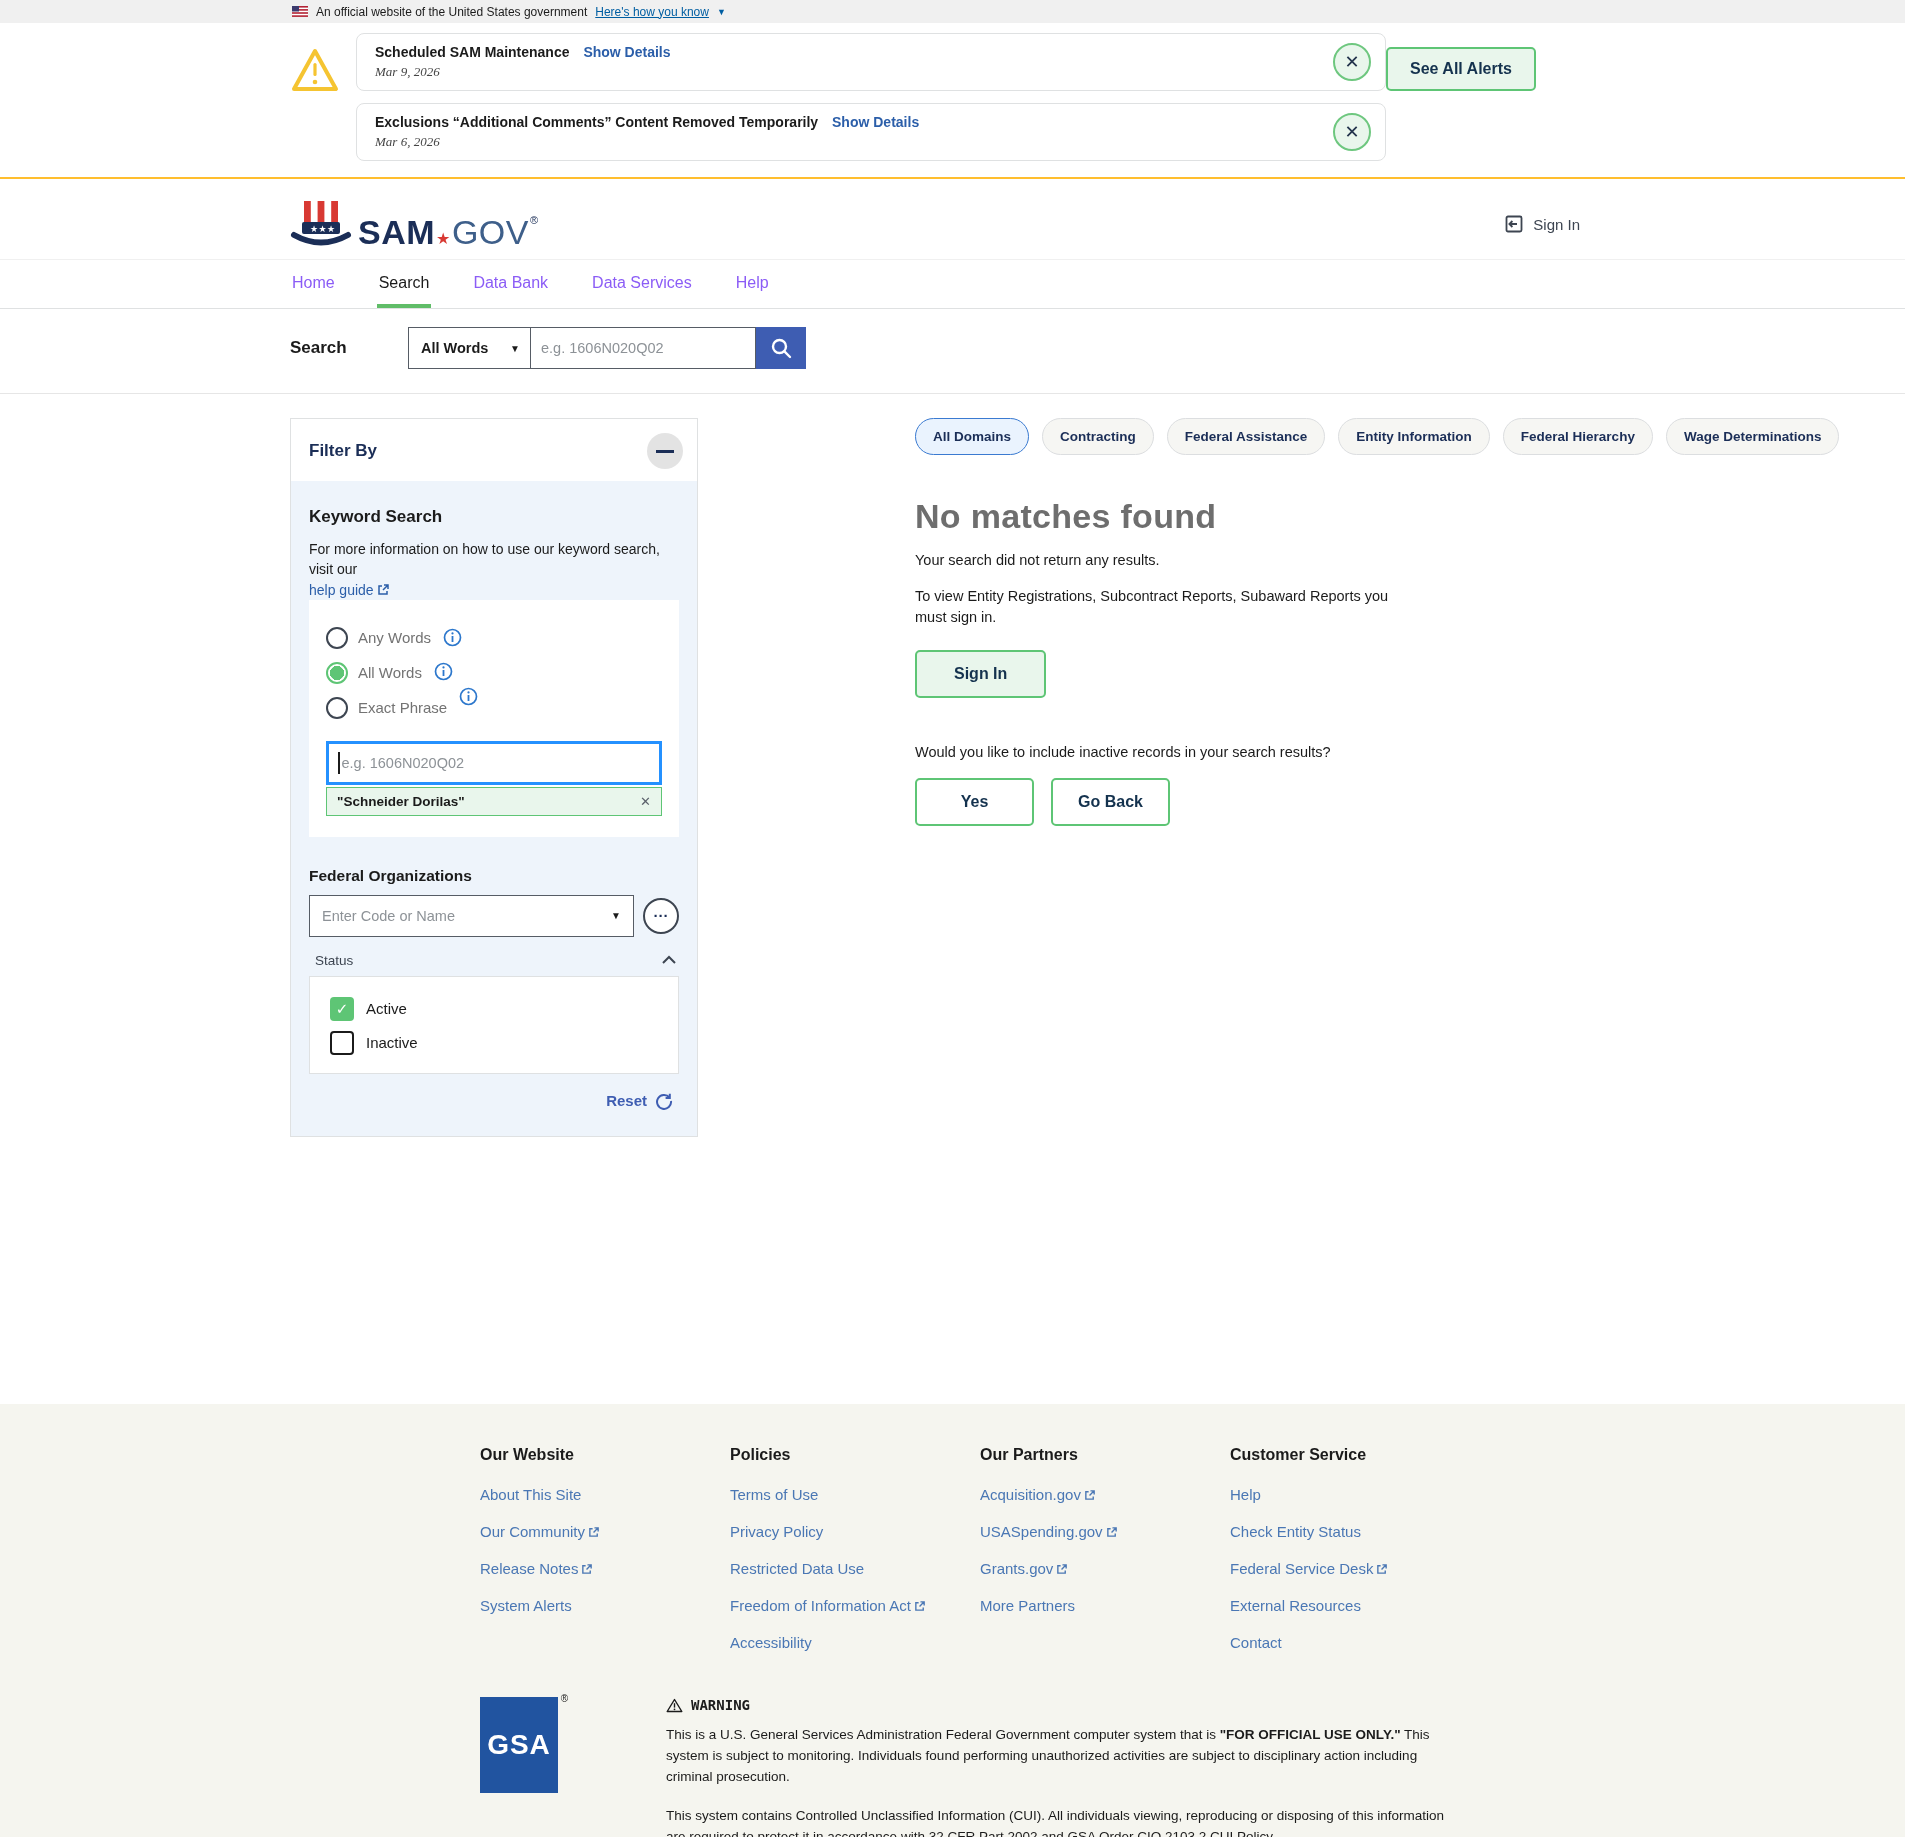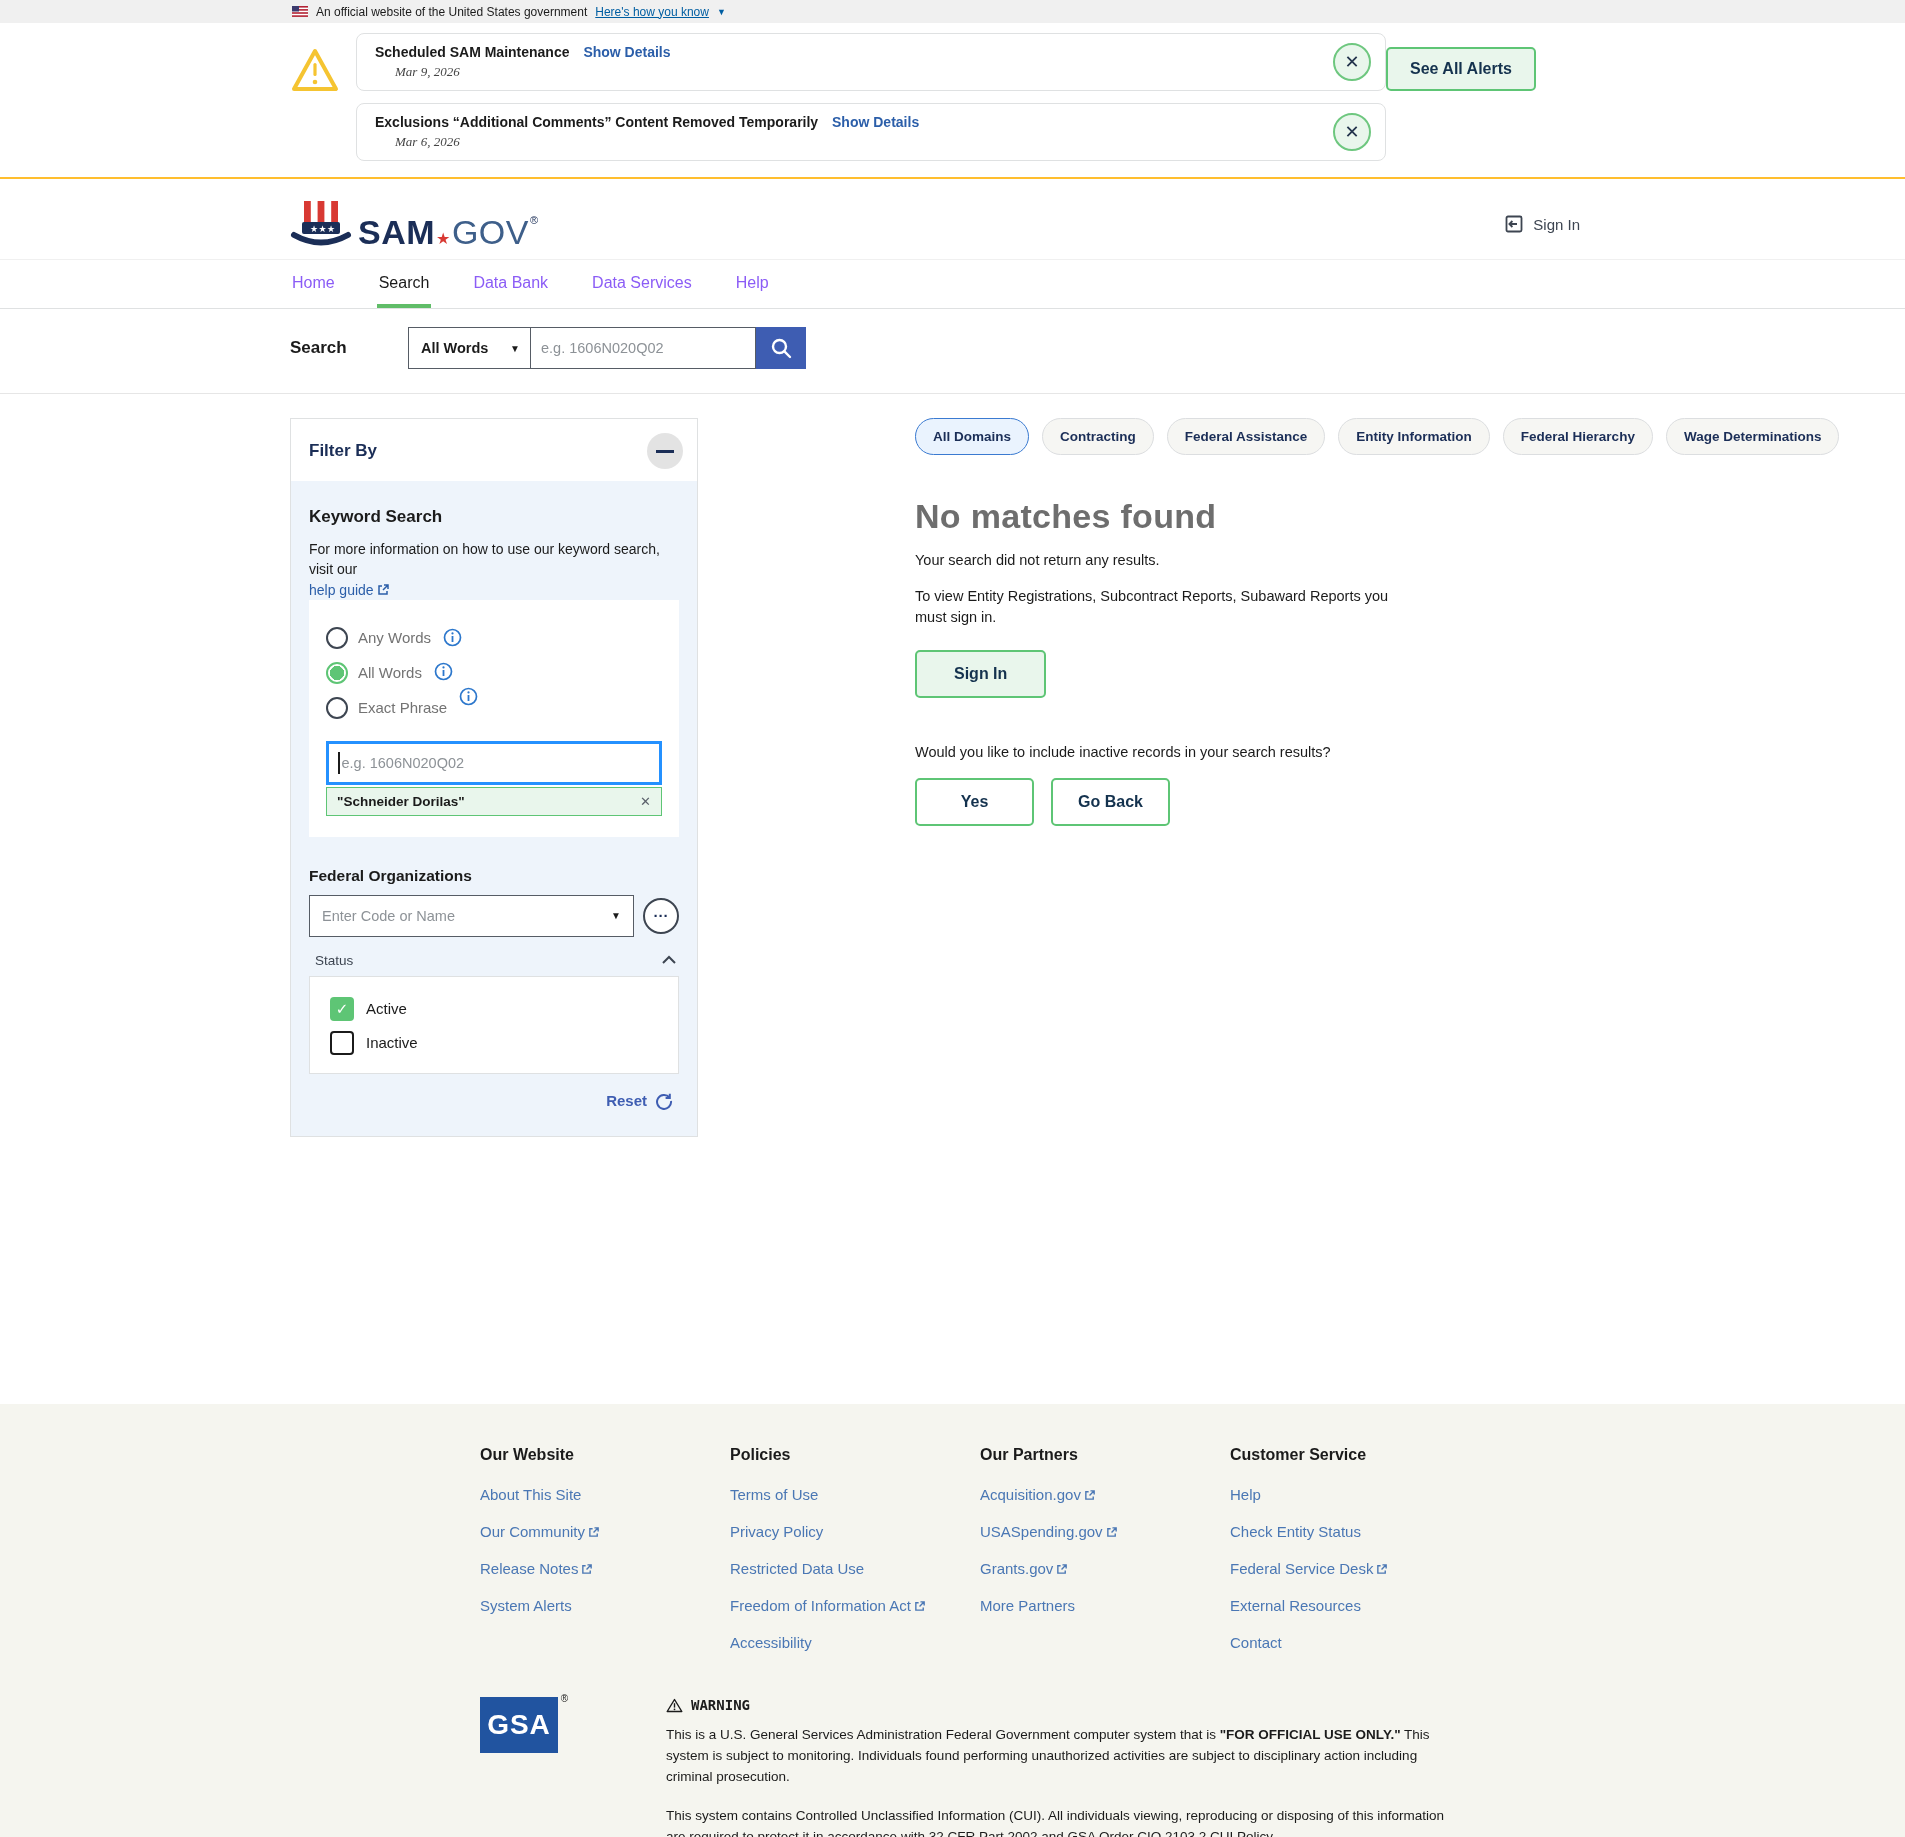--- a/index.html
+++ b/index.html
@@ -19,21 +19,21 @@
 
   
   .alerts-section { background:#fff; border-bottom:2px solid #ffbe2e; padding:10px 0 16px 290px; position:relative; display:flex; }
   .warn-tri-wrap { width:66px; padding-top:14px; }
   .alert-cards { width:1030px; display:flex; flex-direction:column; gap:12px; }
   .alert-card { border:1px solid #dfe1e2; border-radius:8px; background:#fff; padding:9px 14px 9px 18px; display:flex; align-items:center; min-height:54px; }
   .alert-card .a-text { flex:1; }
   .a-title-row { font-size:14px; }
   .a-title { font-weight:bold; color:#1b1b1b; }
   .a-link { color:#2b5ea9; font-weight:600; margin-left:10px; cursor:pointer; }
-  .a-date { font-size:13px; color:#454545; margin-top:4px; font-style:italic; font-family:"Liberation Serif",serif;margin-left:20px; }
+  .a-date { font-size:13px; color:#454545; margin-top:4px; font-style:italic; font-family:"Liberation Serif",serif; }
   .a-close { width:38px; height:38px; border-radius:50%; background:#e9f6ec; border:2px solid #6ec77f; color:#24344d; font-size:18px; line-height:34px; text-align:center; cursor:pointer; flex:none; }
   .see-all-btn { margin-top:14px; height:44px; padding:0 22px; background:#e9f6ec; border:2px solid #5ec575; border-radius:5px; color:#14324e; font-weight:bold; font-size:16px; cursor:pointer; align-self:flex-start; font-family:inherit; }
 
   
   .site-header { padding:20px 290px 10px 290px; display:flex; align-items:center; }
   .brand { display:flex; align-items:flex-end; gap:6px; }
   .brand-text { font-size:34px; letter-spacing:.5px; line-height:1; display:flex; align-items:baseline; }
   .brand-sam { font-weight:bold; color:#1b2e57; }
   .brand-star { color:#d83933; font-size:16px; margin:0 1px; }
   .brand-gov { color:#3e5f8a; font-weight:400; }
@@ -117,21 +117,21 @@
   .ghost-btn { background:#fff; border:2px solid #5ec575; border-radius:5px; color:#14324e; font-weight:bold; font-size:16px; padding:13px 0; width:119px; cursor:pointer; font-family:inherit; }
 
   
   .site-footer { background:#f5f5ef; padding:42px 0 0 480px; }
   .f-cols { display:flex; }
   .f-col { width:250px; }
   .f-head { font-size:16px; font-weight:bold; color:#1b1b1b; margin-bottom:22px; }
   .f-link { display:block; font-size:15px; color:#4a77b4; margin-bottom:20px; text-decoration:none; cursor:pointer; }
   .gsa-row { display:flex; margin-top:26px; padding-bottom:42px; }
   .gsa-logo-wrap { position:relative; }
-  .gsa-logo { width:78px; height:56px; background:#2154a0; color:#fff; display:flex; align-items:center; justify-content:center; font-size:28px; font-weight:bold; letter-spacing:1px; }
+  .gsa-logo { width:78px; height:96px; background:#2154a0; color:#fff; display:flex; align-items:center; justify-content:center; font-size:28px; font-weight:bold; letter-spacing:1px; }
   .gsa-reg { position:absolute; top:-4px; right:-10px; font-size:10px; color:#1b1b1b; }
   .warn-col { margin-left:108px; width:790px; }
   .warn-head { display:flex; align-items:center; gap:8px; font-family:"DejaVu Sans Mono","Liberation Mono",monospace; font-weight:bold; font-size:14px; color:#1b1b1b; }
   .warn-p { margin-top:12px; font-size:13.5px; line-height:1.55; color:#1b1b1b; }
   .warn-p b { font-weight:bold; }
   .warn-p + .warn-p { margin-top:18px; }
 
   svg { display:block; }
 </style>
 </head>

